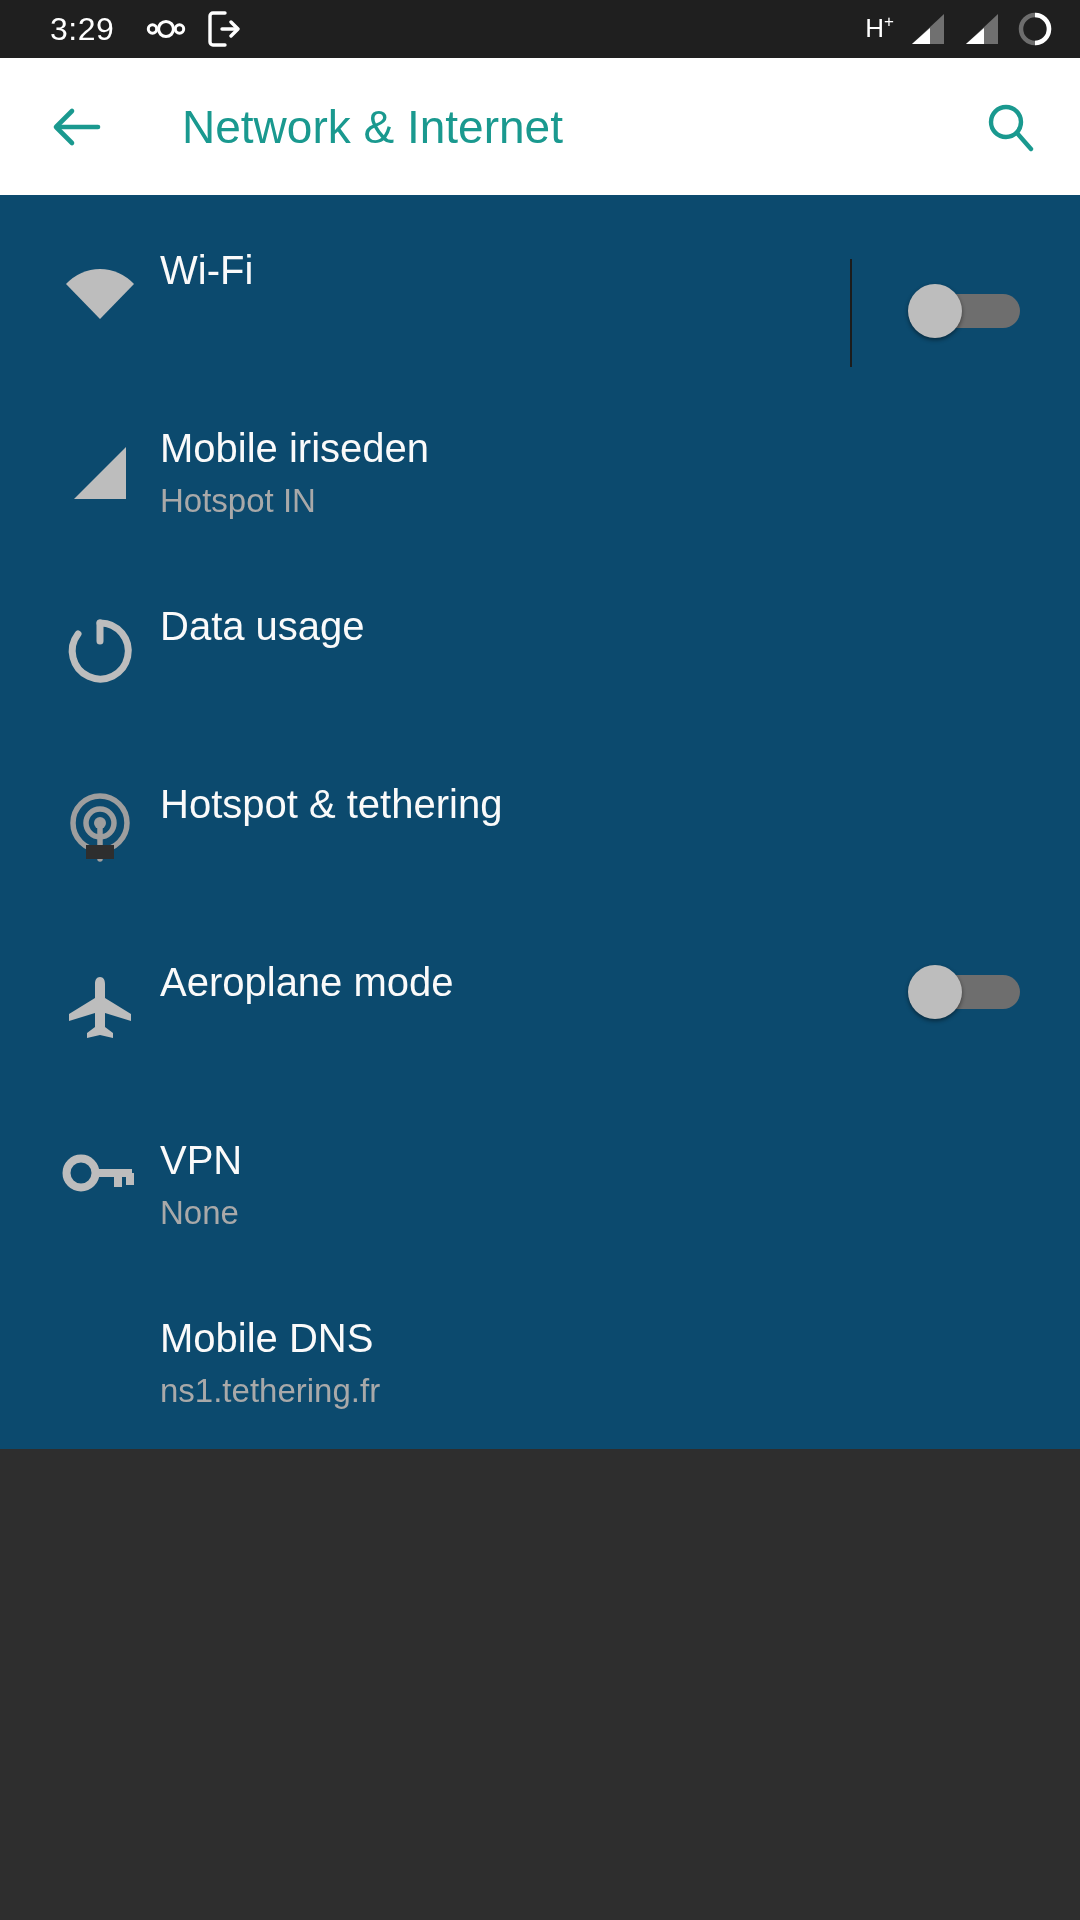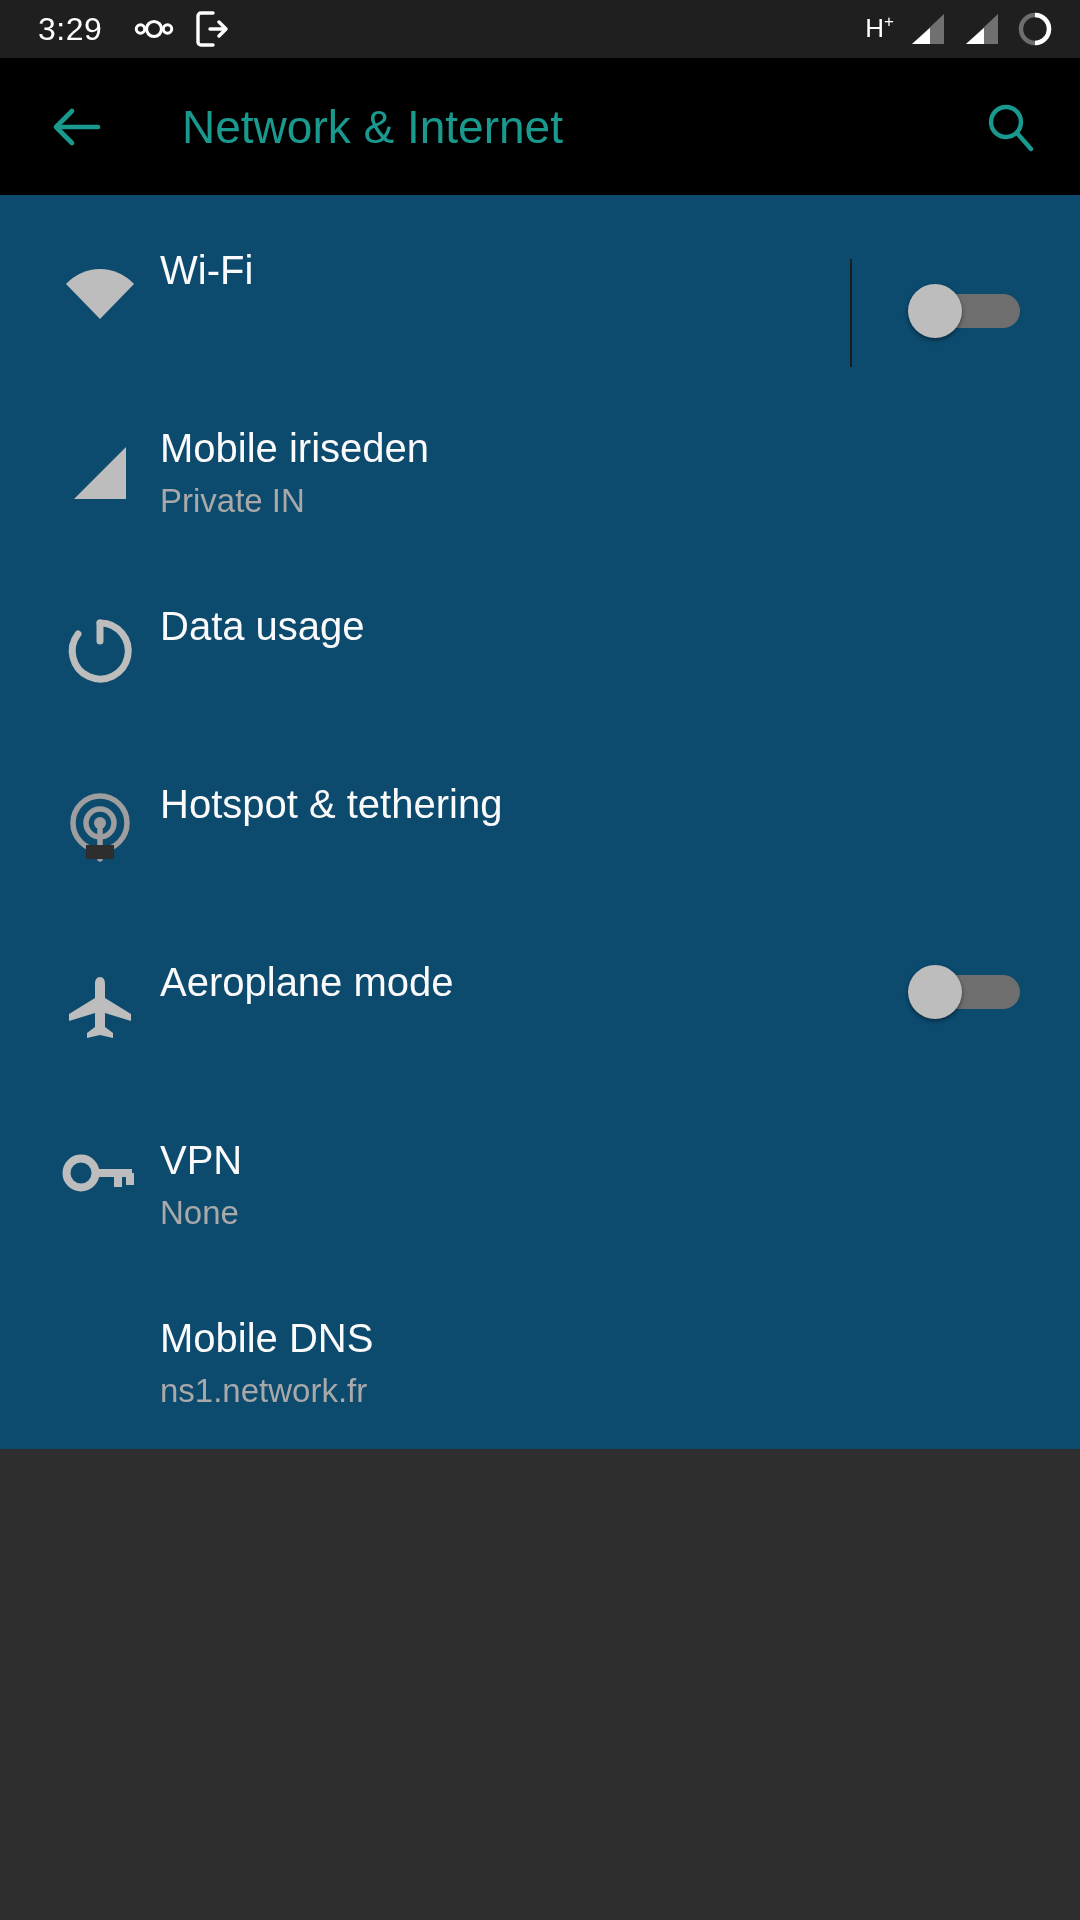--- a/index.html
+++ b/index.html
@@ -13,35 +13,35 @@
   
   .statusbar{
     height:58px; width:1080px;
     background:#1f1f1f;
     display:flex; align-items:center;
     padding:0 26px 0 38px;
     color:#ffffff;
   }
   .sb-time{
     font-size:32px; font-weight:400; letter-spacing:.5px;
-    color:#ffffff; line-height:1;
+    color:#ffffff; line-height:1;margin-left:12px;
   }
   .sb-left-icons{ display:flex; align-items:center; gap:22px; margin-left:32px; }
   .sb-spacer{ flex:1; }
   .sb-right{ display:flex; align-items:center; gap:14px; }
   .sb-h{
     font-size:26px; font-weight:400; color:#fff; line-height:1;
     position:relative; top:-2px;
   }
   .sb-h sup{ font-size:17px; }
 
   
   .appbar{
     height:137px; width:1080px;
-    background:#000000;
+    background:#ffffff;
     display:flex; align-items:center;
     padding:0 34px 0 40px;
     position:relative;
   }
   .appbar-back{
     width:72px; height:72px;
     display:flex; align-items:center; justify-content:center;
     flex:0 0 auto;
   }
   .appbar-title{
@@ -238,21 +238,21 @@
   </div>
 
   <div class="row">
     <div class="row-icon">
       <svg class="icon-svg" width="72" height="72" viewBox="0 0 72 72">
         <path d="M62 10 L62 62 L10 62 Z" fill="#bdbdbd"></path>
       </svg>
     </div>
     <div class="row-text">
       <div class="row-title">Mobile iriseden</div>
-      <div class="row-sub">Private IN</div>
+      <div class="row-sub">Hotspot IN</div>
     </div>
   </div>
 
   <div class="row">
     <div class="row-icon">
       <svg class="icon-svg" width="72" height="72" viewBox="0 0 72 72">
         <path d="M36 8 A28 28 0 1 1 14 19" fill="none" stroke="#bdbdbd" stroke-width="7" stroke-linecap="round"></path>
         <path d="M36 8 L36 26" fill="none" stroke="#bdbdbd" stroke-width="7" stroke-linecap="round"></path>
       </svg>
     </div>
@@ -306,17 +306,17 @@
     <div class="row-text">
       <div class="row-title">VPN</div>
       <div class="row-sub">None</div>
     </div>
   </div>
 
   <div class="row">
     <div class="row-icon"></div>
     <div class="row-text">
       <div class="row-title">Mobile DNS</div>
-      <div class="row-sub">ns1.network.fr</div>
+      <div class="row-sub">ns1.tethering.fr</div>
     </div>
   </div>
 
 </div>
 
 </body></html>

